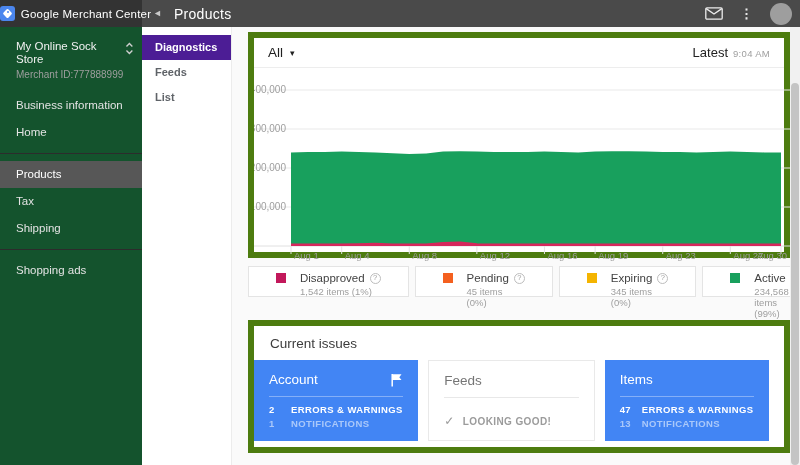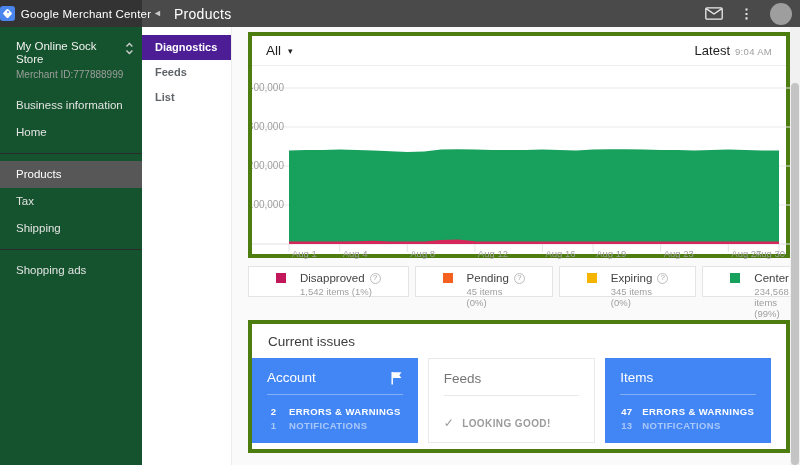--- a/index.html
+++ b/index.html
@@ -34,21 +34,21 @@
 
   
   .subnav{position:absolute;top:27px;left:142px;bottom:0;width:90px;background:#fff;
           border-right:1px solid #ececec;box-sizing:border-box;padding-top:8px;}
   .subnav-item{height:25px;line-height:25px;padding-left:13px;font-size:11px;color:#5f6368;
                font-weight:bold;cursor:pointer;}
   .subnav-item.selected{background:#4c1d95;color:#fff;}
 
   
   .content{position:absolute;top:27px;left:232px;right:10px;bottom:0;padding:5px 0 0 16px;box-sizing:border-box;}
-  .card{background:#fff;border:4px solid #4d7c0f;box-sizing:border-box;}
+  .card{background:#fff;border:6px solid #4d7c0f;box-sizing:border-box;}
 
   .chart-card{height:226px;margin-bottom:8px;}
   .chart-head{height:30px;display:flex;align-items:center;padding:0 14px;
               border-bottom:1px solid #ededed;box-sizing:border-box;}
   .filter{display:flex;align-items:center;gap:7px;font-size:13.5px;color:#212121;cursor:pointer;}
   .caret{font-size:9px;color:#212121;}
   .latest{margin-left:auto;font-size:13px;color:#212121;}
   .latest-time{font-size:9.5px;color:#9e9e9e;margin-left:5px;letter-spacing:.3px;}
   #chart{display:block;}
 
@@ -60,21 +60,21 @@
   .legend-top{display:flex;align-items:center;gap:5px;font-size:11.5px;color:#424242;line-height:12px;}
   .help{width:11px;height:11px;flex:0 0 11px;border:1px solid #bdbdbd;border-radius:50%;color:#9e9e9e;
         font-size:7.5px;display:inline-flex;align-items:center;justify-content:center;box-sizing:border-box;cursor:pointer;}
   .legend-sub{font-size:9.5px;color:#9e9e9e;margin-top:2px;}
 
   
   .issues-card{height:133px;padding:0 15px 6px 0;display:flex;flex-direction:column;}
   .issues-title{font-size:13.5px;color:#3c3c3c;padding:10px 16px 9px 16px;}
   .issues-row{display:flex;gap:10px;flex:1;}
   .issue-card{flex:1;display:flex;flex-direction:column;padding:12px 15px;box-sizing:border-box;cursor:pointer;}
-  .issue-card.blue{background:#4285f4;color:#fff;text-align:center;}
+  .issue-card.blue{background:#4285f4;color:#fff;}
   .issue-card.white{background:#fff;border:1px solid #e9e9e9;}
   .issue-head{display:flex;align-items:center;}
   .issue-title{font-size:13.5px;}
   .issue-card.white .issue-title{color:#757575;}
   .flag{margin-left:auto;}
   .issue-divider{border-top:1px solid rgba(255,255,255,.35);margin-top:9px;}
   .issue-card.white .issue-divider{border-top:1px solid rgba(0,0,0,.09);}
   .issue-stats{margin-top:auto;font-size:9.5px;font-weight:bold;letter-spacing:.4px;}
   .stat-row{display:flex;gap:9px;margin-top:3px;align-items:baseline;}
   .stat-num{min-width:13px;}
@@ -213,21 +213,21 @@
             <span>Expiring</span>
             <span class="help">?</span>
           </div>
           <div class="legend-sub">345 items (0%)</div>
         </div>
       </div>
       <div class="legend-box">
         <span class="sq" style="background: rgb(24, 160, 93);"></span>
         <div>
           <div class="legend-top">
-            <span>Center</span>
+            <span>Active</span>
             <span class="help">?</span>
           </div>
           <div class="legend-sub">234,568 items (99%)</div>
         </div>
       </div>
     </div>
 
     <div class="card issues-card">
       <div class="issues-title">Current issues</div>
       <div class="issues-row">

